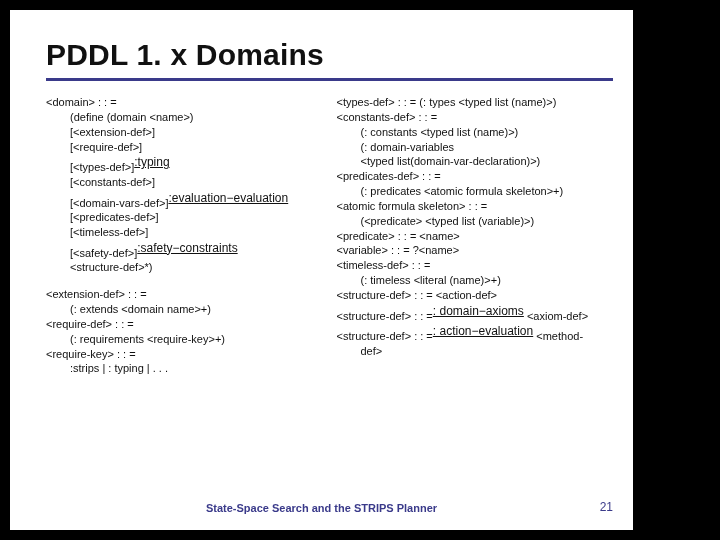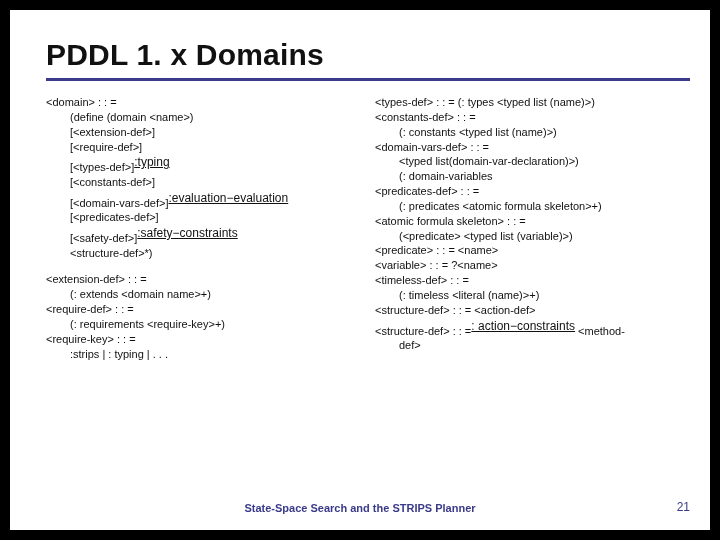--- a/index.html
+++ b/index.html
@@ -6,21 +6,21 @@
     margin: 0;
     padding: 0;
     width: 720px;
     height: 540px;
     background: #000;
     font-family: Arial, Helvetica, sans-serif;
   }
   .slide {
     position: relative;
     background: #fff;
-    width: 700px;
+    width: 623px;
     height: 520px;
     margin: 10px;
     box-sizing: border-box;
     padding: 28px 20px 0 36px;
   }
   .title {
     font-family: "Arial Black", Arial, sans-serif;
     font-weight: 900;
     font-size: 30px;
     color: #111;
@@ -78,49 +78,50 @@
       <div class="block">
         <div>&lt;domain&gt; : : =</div>
         <div class="indent" id="left-indent">
             <div>(define (domain &lt;name&gt;)</div>
             <div>[&lt;extension-def&gt;]</div>
             <div>[&lt;require-def&gt;]</div>
             <div>[&lt;types-def&gt;]<sup>:typing</sup></div>
             <div>[&lt;constants-def&gt;]</div>
             <div>[&lt;domain-vars-def&gt;]<sup>:evaluation−evaluation</sup></div>
             <div>[&lt;predicates-def&gt;]</div>
+            <div>[&lt;timeless-def&gt;]</div>
             <div>[&lt;safety-def&gt;]<sup>:safety−constraints</sup></div>
             <div>&lt;structure-def&gt;*)</div>
           </div>
       </div>
       <div class="block" id="left-block2">
           <div>&lt;extension-def&gt; : : =</div>
           <div class="indent">(: extends &lt;domain name&gt;+)</div>
           <div>&lt;require-def&gt; : : =</div>
           <div class="indent">(: requirements &lt;require-key&gt;+)</div>
           <div>&lt;require-key&gt; : : =</div>
           <div class="indent">:strips | : typing | . . .</div>
         </div>
     </div>
     <div class="col" id="right-col">
         <div>&lt;types-def&gt; : : = (: types &lt;typed list (name)&gt;)</div>
         <div>&lt;constants-def&gt; : : =</div>
         <div class="indent">(: constants &lt;typed list (name)&gt;)</div>
-        <div>&lt;domain-vars-def&gt; : : =</div>
+        <div class="indent">(: domain-variables</div>
         <div class="indent">&lt;typed list(domain-var-declaration)&gt;)</div>
-        <div class="indent">(: domain-variables</div>
         <div>&lt;predicates-def&gt; : : =</div>
         <div class="indent">(: predicates &lt;atomic formula skeleton&gt;+)</div>
         <div>&lt;atomic formula skeleton&gt; : : =</div>
         <div class="indent">(&lt;predicate&gt; &lt;typed list (variable)&gt;)</div>
         <div>&lt;predicate&gt; : : = &lt;name&gt;</div>
         <div>&lt;variable&gt; : : = ?&lt;name&gt;</div>
         <div>&lt;timeless-def&gt; : : =</div>
         <div class="indent">(: timeless &lt;literal (name)&gt;+)</div>
         <div>&lt;structure-def&gt; : : = &lt;action-def&gt;</div>
-        <div>&lt;structure-def&gt; : : =<sup>: action−constraints</sup> &lt;method-</div>
+        <div>&lt;structure-def&gt; : : =<sup>: domain−axioms</sup> &lt;axiom-def&gt;</div>
+        <div>&lt;structure-def&gt; : : =<sup>: action−evaluation</sup> &lt;method-</div>
         <div class="indent">def&gt;</div>
       </div>
   </div>
 
   <div class="footer">State-Space Search and the STRIPS Planner</div>
   <div class="pagenum">21</div>
 </div>
 
 </body></html>

